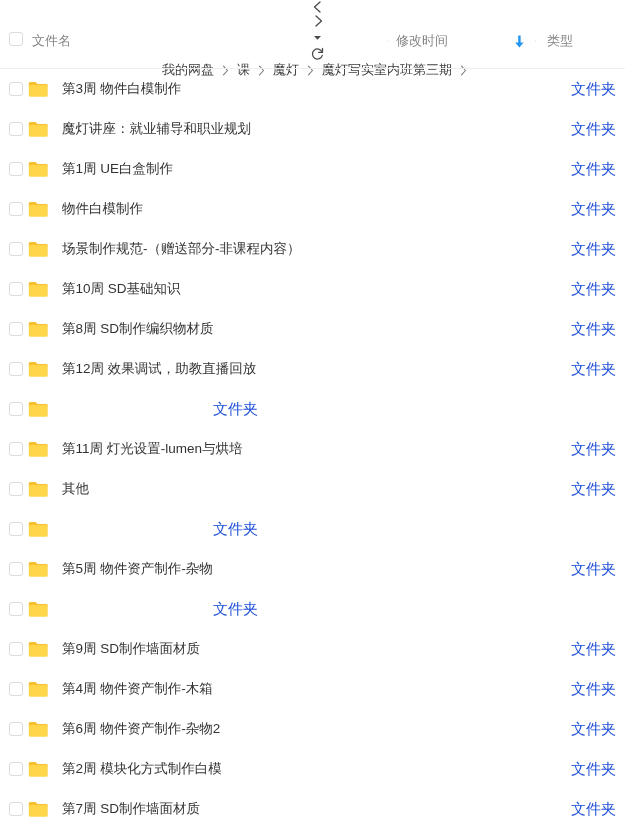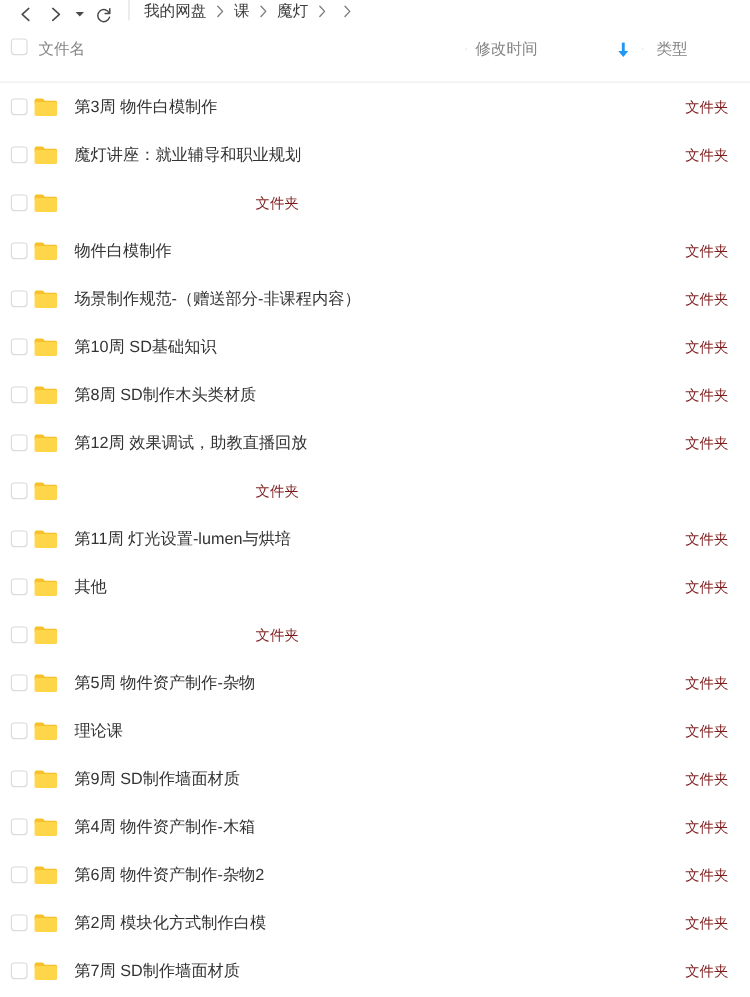--- a/index.html
+++ b/index.html
@@ -13,23 +13,24 @@
     overflow: hidden;
     font-family: "Liberation Sans", "DejaVu Sans", sans-serif;
     color: #333333;
     -webkit-font-smoothing: antialiased;
   }
 
   
   #toolbar {
     height: 32px;
     display: flex;
-    align-items: flex-start;
+    align-items: center;
     padding: 0 0 0 10px;
     box-sizing: border-box;
+    flex-direction: column;
   }
   .nav-btn {
     width: 24px;
     height: 24px;
     display: flex;
     align-items: center;
     justify-content: center;
     color: #4a4a4a;
     cursor: pointer;
     user-select: none;
@@ -190,22 +191,22 @@
     flex: none;
     box-sizing: border-box;
     padding-left: 8px;
     font-size: 13px;
     color: #9a9a9a;
   }
   .row-type {
     flex: 1;
     box-sizing: border-box;
     padding-left: 12px;
-    font-size: 12px;
-    color: #7f1d1d;
+    font-size: 15px;
+    color: #1d4ed8;
     white-space: nowrap;
   }
 </style>
 </head>
 <body>
 
 <div id="toolbar">
   <div class="nav-btn">
     <span>
       <svg width="14" height="14" viewBox="0 0 14 14" fill="none" stroke="#4a4a4a" stroke-width="1.3" stroke-linecap="round" stroke-linejoin="round">
@@ -250,20 +251,21 @@
         <svg width="7" height="11" viewBox="0 0 7 11" fill="none" stroke="#7b7b7b" stroke-width="1.1" stroke-linecap="round" stroke-linejoin="round">
           <polyline points="1.5,1.2 5.5,5.5 1.5,9.8"></polyline>
         </svg>
       </span>
     <span class="crumb">魔灯</span>
     <span class="crumb-sep">
         <svg width="7" height="11" viewBox="0 0 7 11" fill="none" stroke="#7b7b7b" stroke-width="1.1" stroke-linecap="round" stroke-linejoin="round">
           <polyline points="1.5,1.2 5.5,5.5 1.5,9.8"></polyline>
         </svg>
       </span>
+    <span class="crumb">魔灯写实室内班第三期</span>
     <span class="crumb-sep">
         <svg width="7" height="11" viewBox="0 0 7 11" fill="none" stroke="#7b7b7b" stroke-width="1.1" stroke-linecap="round" stroke-linejoin="round">
           <polyline points="1.5,1.2 5.5,5.5 1.5,9.8"></polyline>
         </svg>
       </span>
   </div>
 </div>
 
 <div id="col-header">
   <div class="hdr-check">
@@ -314,20 +316,21 @@
     <div class="row">
       <div class="row-check">
         <div class="chk"></div>
       </div>
       <div class="row-icon">
         <svg class="folder-ico" width="20" height="17" viewBox="0 0 20 17">
           <path d="M0.8 2.6a1.5 1.5 0 0 1 1.5-1.5h5.3l1.9 1.9h8.7a1.5 1.5 0 0 1 1.5 1.5v1.2H0.8z" fill="#f8c02c"></path>
           <rect x="0.8" y="4.1" width="18.9" height="11.6" rx="1.5" fill="#ffd54a"></rect>
         </svg>
       </div>
+      <div class="row-name">第1周 UE白盒制作</div>
       <div class="row-time"></div>
       <div class="row-type">文件夹</div>
     </div>
     <div class="row">
       <div class="row-check">
         <div class="chk"></div>
       </div>
       <div class="row-icon">
         <svg class="folder-ico" width="20" height="17" viewBox="0 0 20 17">
           <path d="M0.8 2.6a1.5 1.5 0 0 1 1.5-1.5h5.3l1.9 1.9h8.7a1.5 1.5 0 0 1 1.5 1.5v1.2H0.8z" fill="#f8c02c"></path>
@@ -369,21 +372,21 @@
     <div class="row">
       <div class="row-check">
         <div class="chk"></div>
       </div>
       <div class="row-icon">
         <svg class="folder-ico" width="20" height="17" viewBox="0 0 20 17">
           <path d="M0.8 2.6a1.5 1.5 0 0 1 1.5-1.5h5.3l1.9 1.9h8.7a1.5 1.5 0 0 1 1.5 1.5v1.2H0.8z" fill="#f8c02c"></path>
           <rect x="0.8" y="4.1" width="18.9" height="11.6" rx="1.5" fill="#ffd54a"></rect>
         </svg>
       </div>
-      <div class="row-name">第8周 SD制作木头类材质</div>
+      <div class="row-name">第8周 SD制作编织物材质</div>
       <div class="row-time"></div>
       <div class="row-type">文件夹</div>
     </div>
     <div class="row">
       <div class="row-check">
         <div class="chk"></div>
       </div>
       <div class="row-icon">
         <svg class="folder-ico" width="20" height="17" viewBox="0 0 20 17">
           <path d="M0.8 2.6a1.5 1.5 0 0 1 1.5-1.5h5.3l1.9 1.9h8.7a1.5 1.5 0 0 1 1.5 1.5v1.2H0.8z" fill="#f8c02c"></path>
@@ -465,21 +468,20 @@
     <div class="row">
       <div class="row-check">
         <div class="chk"></div>
       </div>
       <div class="row-icon">
         <svg class="folder-ico" width="20" height="17" viewBox="0 0 20 17">
           <path d="M0.8 2.6a1.5 1.5 0 0 1 1.5-1.5h5.3l1.9 1.9h8.7a1.5 1.5 0 0 1 1.5 1.5v1.2H0.8z" fill="#f8c02c"></path>
           <rect x="0.8" y="4.1" width="18.9" height="11.6" rx="1.5" fill="#ffd54a"></rect>
         </svg>
       </div>
-      <div class="row-name">理论课</div>
       <div class="row-time"></div>
       <div class="row-type">文件夹</div>
     </div>
     <div class="row">
       <div class="row-check">
         <div class="chk"></div>
       </div>
       <div class="row-icon">
         <svg class="folder-ico" width="20" height="17" viewBox="0 0 20 17">
           <path d="M0.8 2.6a1.5 1.5 0 0 1 1.5-1.5h5.3l1.9 1.9h8.7a1.5 1.5 0 0 1 1.5 1.5v1.2H0.8z" fill="#f8c02c"></path>

